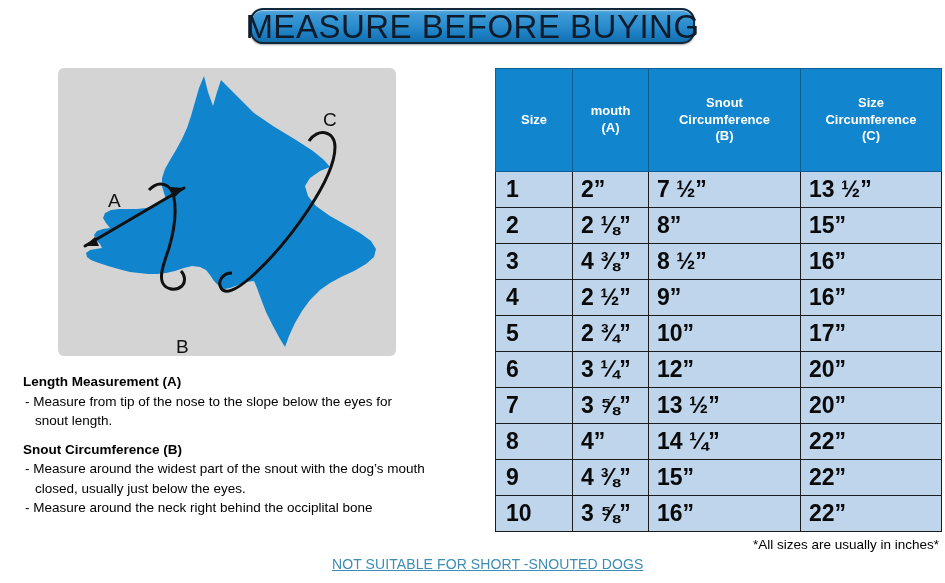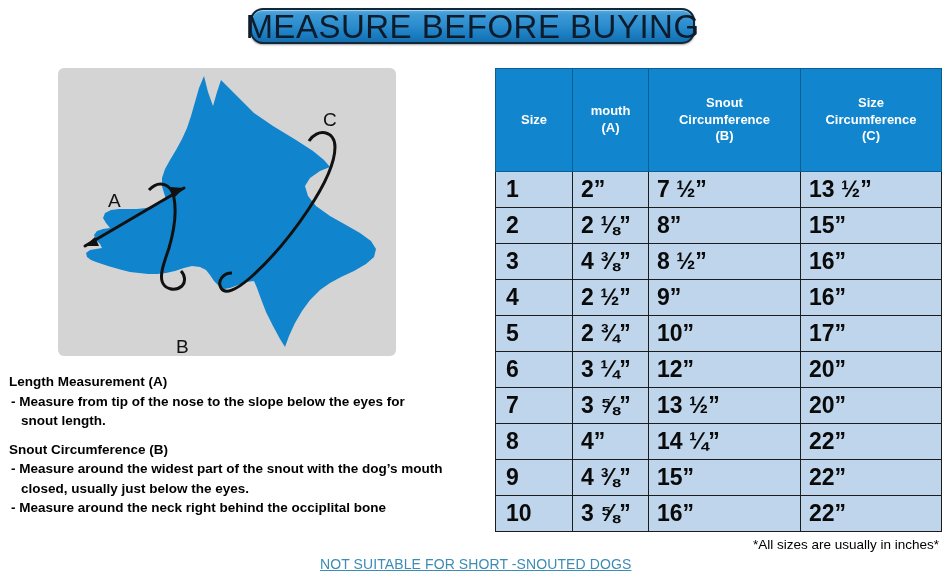--- a/index.html
+++ b/index.html
@@ -51,45 +51,45 @@
     height: 288px;
     background: #d4d4d4;
     border-radius: 6px;
     overflow: hidden;
   }
   .illus-panel svg { display: block; }
 
   
   .instructions {
     position: absolute;
-    left: 9px;
+    left: 23px;
     top: 372px;
     width: 480px;
     color: #000000;
     font-family: "Liberation Sans", sans-serif;
   }
   .instr-head {
     font-size: 13.5px;
     font-weight: bold;
     line-height: 1.45;
     margin-top: 9px;
   }
   .instr-head:first-child { margin-top: 0; }
   .instr-body {
     font-size: 13.5px;
-    font-weight: bold;
+    font-weight: normal;
     line-height: 1.45;
     padding-left: 2px;
   }
   .instr-body .cont { display: block; padding-left: 10px; }
 
   
   .footer-link {
     position: absolute;
-    left: 320px;
+    left: 332px;
     top: 556px;
     font-size: 14px;
     color: #3c8cb5;
     text-decoration: underline;
     letter-spacing: 0.1px;
     white-space: nowrap;
     font-family: "Liberation Sans", sans-serif;
   }
 
   

